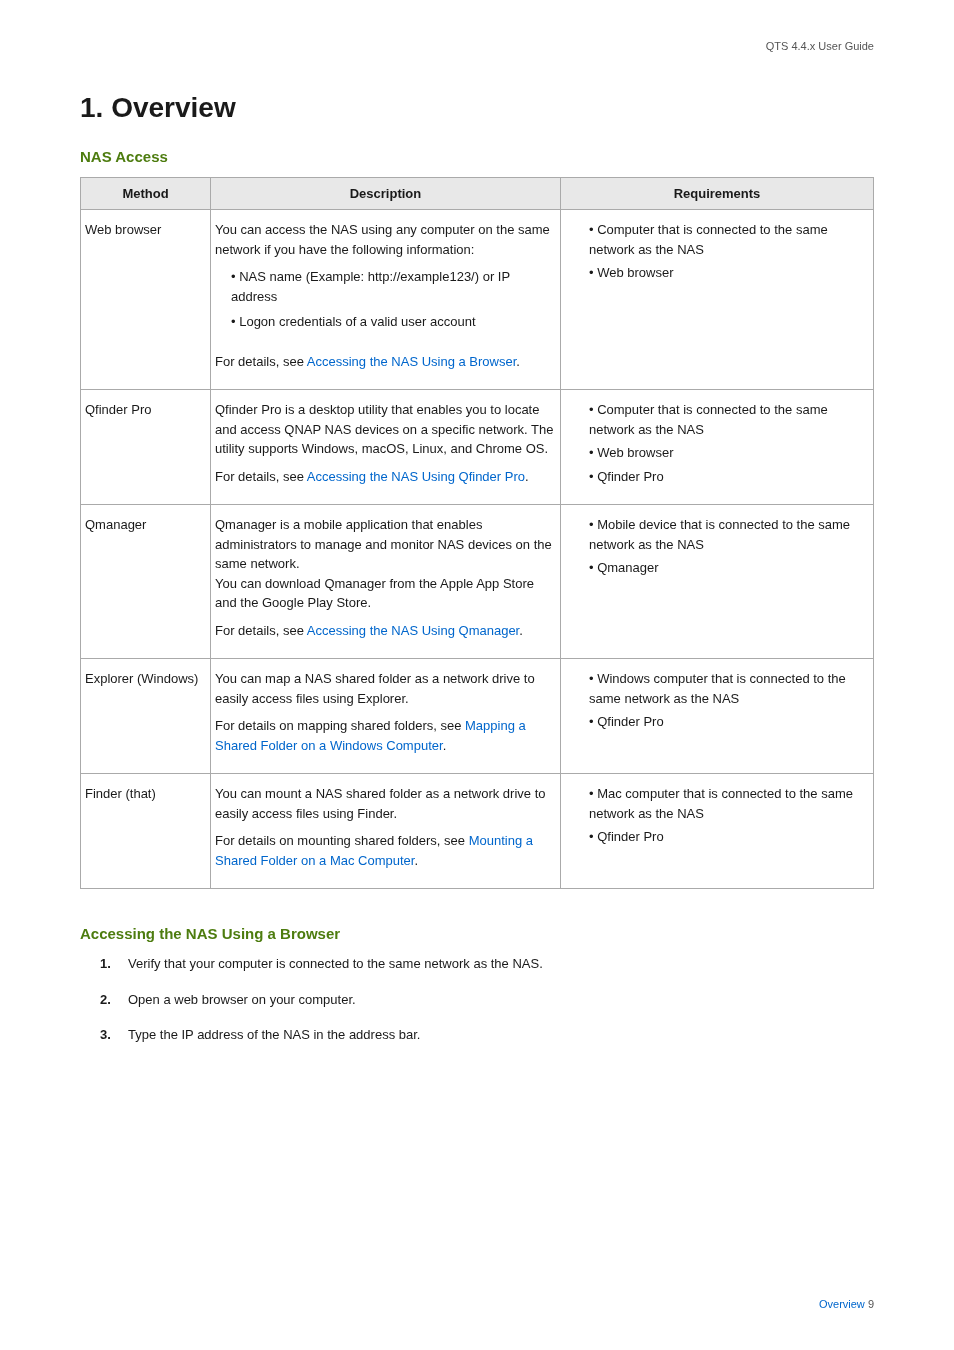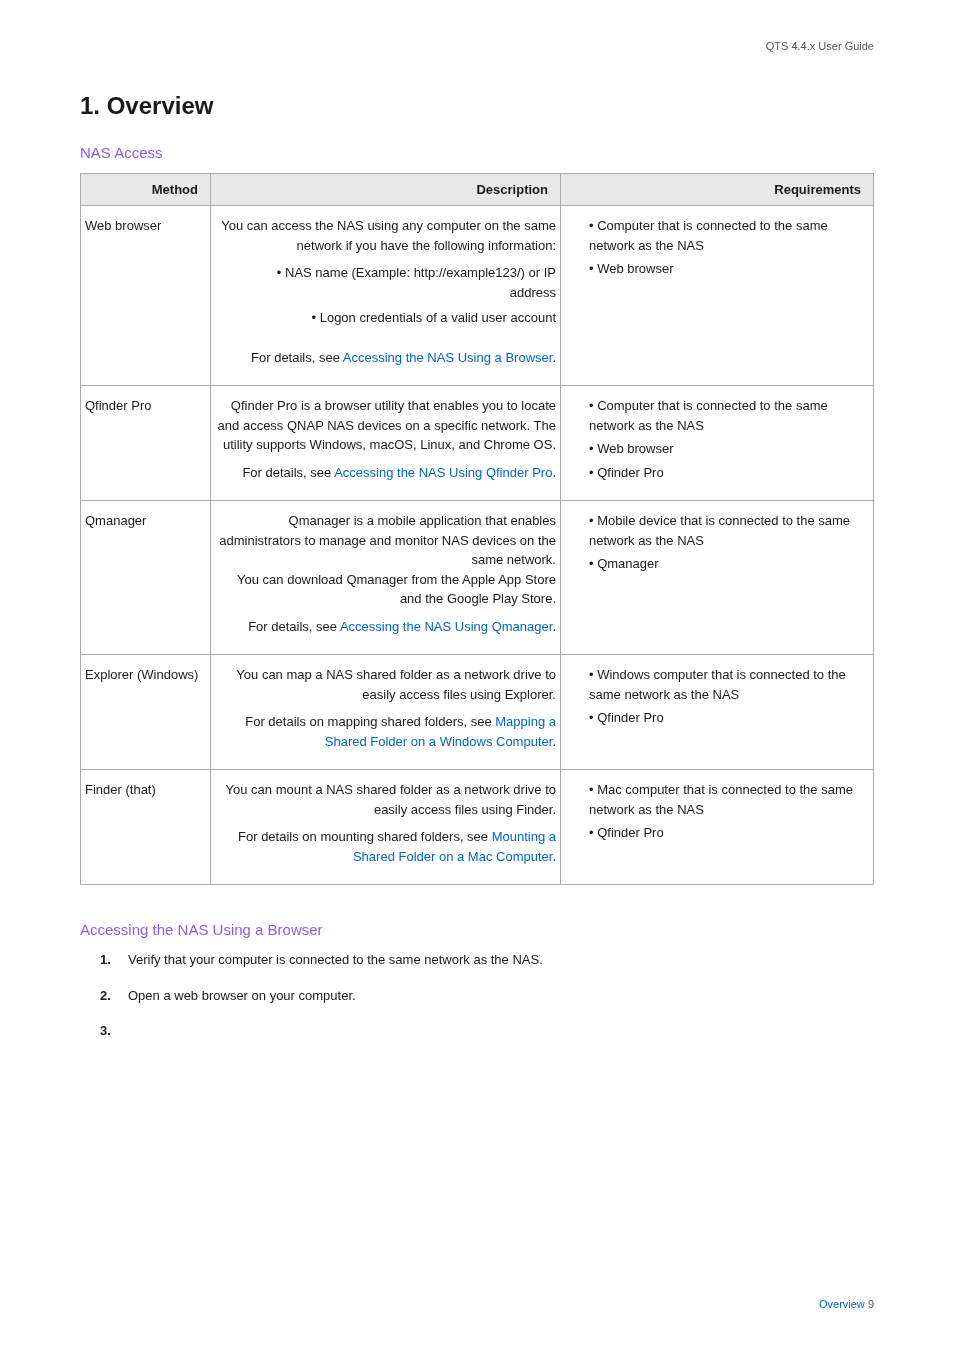--- a/index.html
+++ b/index.html
@@ -19,47 +19,47 @@
     }
 
     .page-header {
       text-align: right;
       font-size: 11px;
       color: #555;
       margin-bottom: 40px;
     }
 
     h1 {
-      font-size: 24px;
+      font-size: 28px;
       font-weight: bold;
       color: #1a1a1a;
       margin-bottom: 24px;
     }
 
     h2 {
       font-size: 15px;
-      font-weight: normal;
-      color: #8b5cf6;
+      font-weight: bold;
+      color: #4d7c0f;
       margin-bottom: 12px;
     }
 
     .table-container {
       margin-bottom: 36px;
     }
 
     table {
       width: 100%;
       border-collapse: collapse;
       font-size: 13px;
     }
 
     table th {
       background: #e8e8e8;
       font-weight: bold;
-      text-align: right;
+      text-align: center;
       padding: 8px 12px;
       border: 1px solid #aaa;
       font-size: 13px;
     }
 
     table td {
       border: 1px solid #aaa;
       padding: 10px 4px;
       vertical-align: top;
       line-height: 1.5;
@@ -130,21 +130,20 @@
       font-size: 11px;
       color: #555;
     }
 
     .footer-link {
       color: #0066cc;
     }
 
     .desc-block {
       line-height: 1.5;
-      text-align: right;
     }
 
     .desc-block p {
       margin-bottom: 8px;
     }
 
     .desc-block .sub-item {
       margin-left: 16px;
       margin-bottom: 6px;
     }
@@ -194,21 +193,21 @@
             <li>Computer that is connected to the same network as the NAS</li>
             <li>Web browser</li>
           </ul>
         </td>
       </tr>
 
       <tr>
         <td>Qfinder Pro</td>
         <td>
           <div class="desc-block">
-            <p>Qfinder Pro is a browser utility that enables you to locate and access QNAP NAS devices on a specific network. The utility supports Windows, macOS, Linux, and Chrome OS.</p>
+            <p>Qfinder Pro is a desktop utility that enables you to locate and access QNAP NAS devices on a specific network. The utility supports Windows, macOS, Linux, and Chrome OS.</p>
             <p>For details, see <a class="link" href="#">Accessing the NAS Using Qfinder Pro</a>.</p>
           </div>
         </td>
         <td>
           <ul class="bullet-list">
             <li>Computer that is connected to the same network as the NAS</li>
             <li>Web browser</li>
             <li>Qfinder Pro</li>
           </ul>
         </td>
@@ -272,20 +271,21 @@
     <li>
       <span class="num">1.</span>
       <span>Verify that your computer is connected to the same network as the NAS.</span>
     </li>
     <li>
       <span class="num">2.</span>
       <span>Open a web browser on your computer.</span>
     </li>
     <li>
       <span class="num">3.</span>
+      <span>Type the IP address of the NAS in the address bar.</span>
     </li>
   </ol>
 </div>
 
 <div class="page-footer">
   <span class="footer-link">Overview</span>
   <span>  9</span>
 </div>
 
 </body></html>

